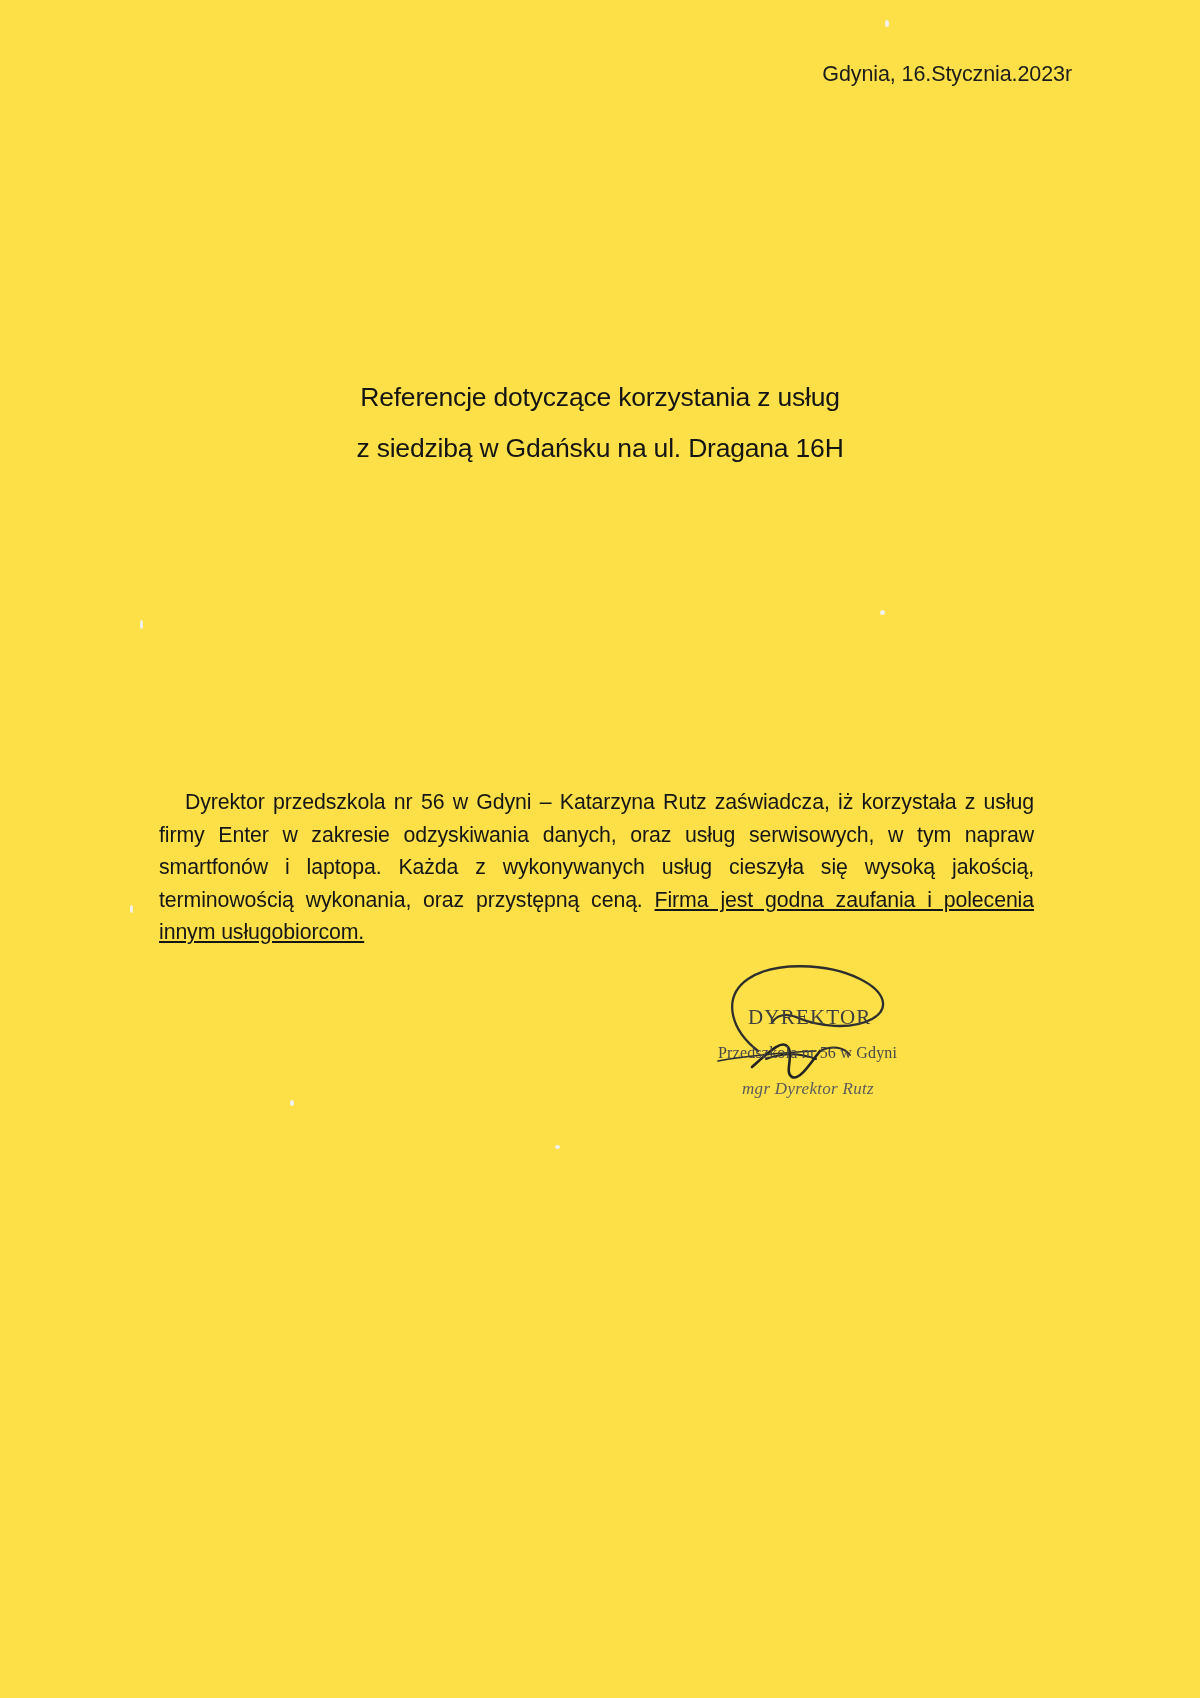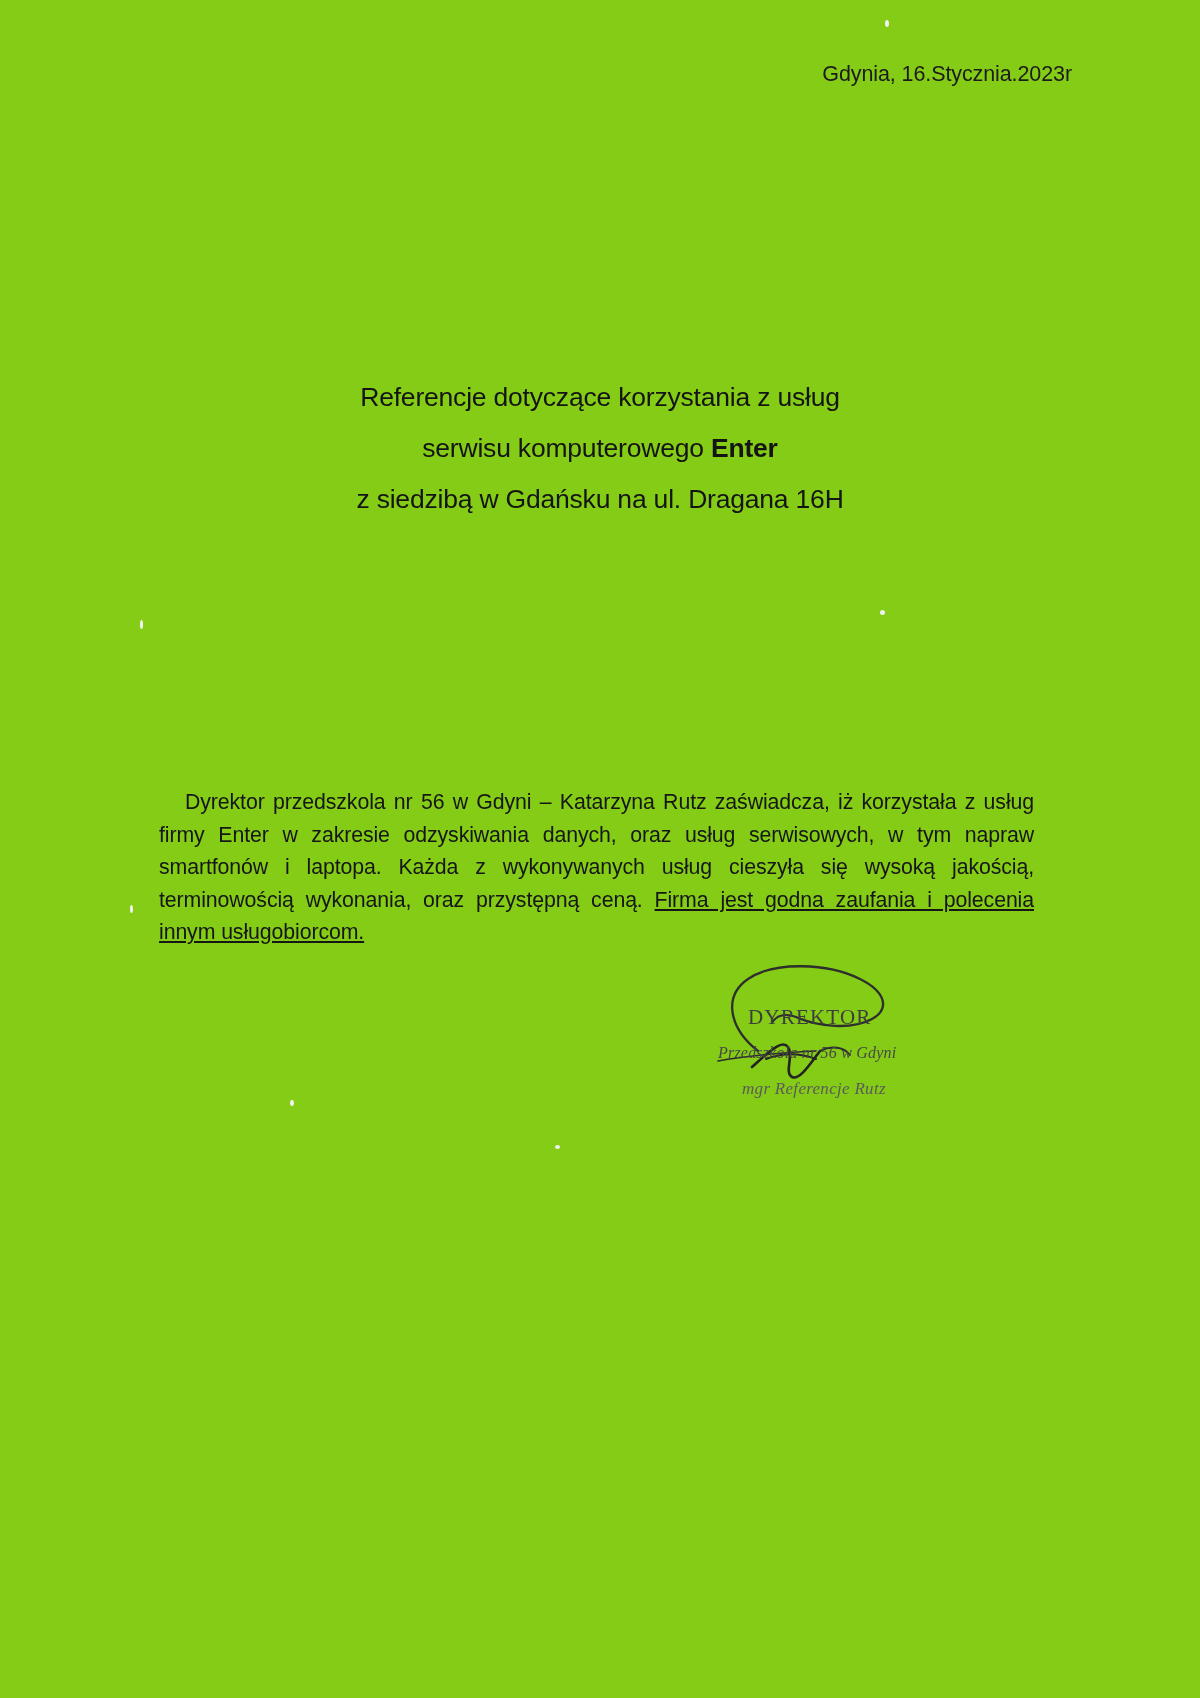--- a/index.html
+++ b/index.html
@@ -13,21 +13,21 @@
     height: 1698px;
     position: relative;
     font-family: "Liberation Sans", "DejaVu Sans", sans-serif;
     color: #1a1a1a;
     overflow: hidden;
   }
 
   .page {
     position: absolute;
     inset: 0;
-    background: #84cc16;
+    background: #fde047;
   }
 
   
   .paper-speck {
     position: absolute;
     background: #f1f1f1;
     border-radius: 50%;
     pointer-events: none;
   }
 
@@ -114,21 +114,20 @@
     letter-spacing: 1.2px;
     color: #3d3d3d;
   }
   .stamp-sub {
     top: 89px;
     left: 18px;
     width: auto;
     font-size: 16px;
     letter-spacing: 0.2px;
     color: #474747;
-    font-style: italic;
   }
   .stamp-name {
     top: 124px;
     left: 42px;
     width: auto;
     font-size: 17px;
     font-style: italic;
     color: #5b5b5b;
     letter-spacing: 0.3px;
   }
@@ -142,21 +141,20 @@
   <div class="paper-speck" style="top:610px;left:880px;width:5px;height:5px;"></div>
   <div class="paper-speck" style="top:620px;left:140px;width:3px;height:9px;"></div>
   <div class="paper-speck" style="top:1100px;left:290px;width:4px;height:6px;"></div>
   <div class="paper-speck" style="top:1145px;left:555px;width:5px;height:4px;"></div>
   <div class="paper-speck" style="top:905px;left:130px;width:3px;height:8px;"></div>
 
   <div class="date-line">Gdynia, 16.Stycznia.2023r</div>
 
   <div class="title-block">
     <div class="title-line">Referencje dotyczące korzystania z usług</div>
-    <div class="title-line"><span>serwisu komputerowego </span><span class="bold">Enter</span></div>
     <div class="title-line">z siedzibą w Gdańsku na ul. Dragana 16H</div>
   </div>
 
   <div class="body-block"><span class="indent"></span><span>Dyrektor przedszkola nr 56 w Gdyni – Katarzyna Rutz zaświadcza, iż korzystała z usług firmy Enter w zakresie odzyskiwania danych, oraz usług serwisowych,  w tym napraw smartfonów i laptopa. Każda z wykonywanych usług cieszyła się wysoką jakością, terminowością wykonania, oraz przystępną ceną. </span><span class="underlined">Firma jest godna zaufania i polecenia innym usługobiorcom.</span></div>
 
   <div class="signature-area">
 
     <svg class="sig-svg" width="260" height="150" viewBox="0 0 260 150">
 
       <path d="M58 96 C 30 74, 22 42, 48 24 C 74 6, 128 8, 160 24 C 186 37, 190 54, 172 64 C 152 75, 118 72, 96 62" fill="none" stroke="#2e2e2e" stroke-width="2.3" stroke-linecap="round"></path>
@@ -166,16 +164,16 @@
       <path d="M52 112 C 70 96, 82 84, 88 92 C 94 100, 84 118, 92 122 C 100 126, 112 106, 120 96" fill="none" stroke="#232323" stroke-width="2.6" stroke-linecap="round"></path>
       <path d="M66 104 C 82 98, 100 98, 116 104" fill="none" stroke="#232323" stroke-width="2.1" stroke-linecap="round"></path>
 
       <path d="M18 106 C 48 100, 78 98, 116 96" fill="none" stroke="#2b2b2b" stroke-width="1.6" stroke-linecap="round"></path>
 
       <path d="M120 96 C 132 90, 144 92, 150 100" fill="none" stroke="#2b2b2b" stroke-width="1.8" stroke-linecap="round"></path>
     </svg>
 
     <div class="stamp-text stamp-title">DYREKTOR</div>
     <div class="stamp-text stamp-sub">Przedszkola nr 56 w Gdyni</div>
-    <div class="stamp-text stamp-name">mgr Referencje Rutz</div>
+    <div class="stamp-text stamp-name">mgr Dyrektor Rutz</div>
   </div>
 
 </div>
 
 </body></html>

